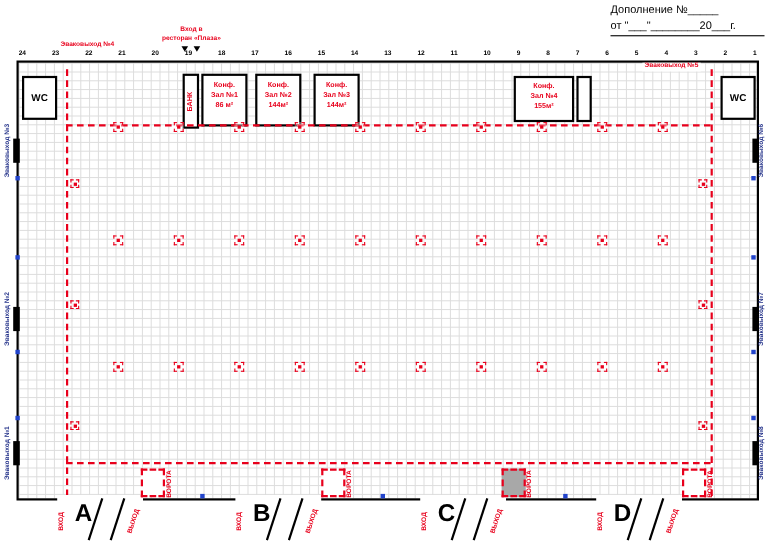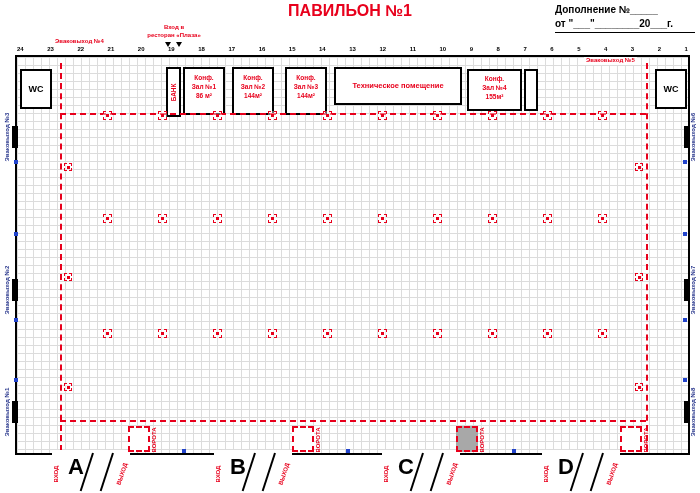--- a/index.html
+++ b/index.html
@@ -2,21 +2,21 @@
 <html><head>
 <meta charset="utf-8">
 <style>
   * { margin:0; padding:0; box-sizing:border-box; }
   body { background:#fff; }
   #canvas { position:relative; width:700px; height:493px; background:#fff;
             font-family:"Liberation Sans", sans-serif; overflow:hidden; }
   .title { position:absolute; top:2px; left:0; width:100%; text-align:center;
            font-size:16px; font-weight:bold; color:#e8001c; }
   .doc { position:absolute; top:3px; right:5px; width:140px; font-size:10px;
-         font-weight:bold; color:#000; line-height:1.35; border-bottom:1px solid #000; padding-bottom:2px; }
+         font-weight:normal; color:#000; line-height:1.35; border-bottom:1px solid #000; padding-bottom:2px; }
   .small-red { position:absolute; color:#e8001c; font-weight:bold; font-size:6px; line-height:1.25; }
   .colnums { position:absolute; left:17px; top:46px; width:671px; display:flex;
              justify-content:space-between; font-size:6px; font-weight:bold; color:#000; }
   .plan { position:absolute; left:15px; top:55px; width:675px; height:400px;
           border:2px solid #000;
           background-image:linear-gradient(to right,#dcdcdc 1px,transparent 1px),
                            linear-gradient(to bottom,#dcdcdc 1px,transparent 1px);
           background-size:8px 8px; }
   .room { position:absolute; background:#fff; border:2px solid #000; color:#e8001c;
           font-weight:bold; text-align:center; font-size:6.5px; line-height:1.35; }
@@ -38,21 +38,20 @@
   .diag { position:absolute; width:2px; height:40px; background:#000;
           transform-origin:top center; transform:rotate(18deg); }
   .letter { position:absolute; font-size:22px; font-weight:bold; color:#000; line-height:22px; }
   .blue { position:absolute; width:4px; height:4px; background:#2244cc; }
 </style>
 </head>
 <body>
 
 <div id="canvas">
 
-  <div class="title">ПАВИЛЬОН №1</div>
 
   <div class="doc">
     <div>Дополнение №_____</div>
     <div>от "___"________20___г.</div>
   </div>
 
   <div class="small-red" style="left:137px;top:24px;width:74px;text-align:center">
     <div>Вход в</div>
     <div>ресторан «Плаза»</div>
   </div>
@@ -110,23 +109,20 @@
       <div>Конф.</div>
       <div>Зал №2</div>
       <div>144м²</div>
     </div>
     <div class="room" style="left:268px;top:10px;width:42px;height:48px;padding-top:5px">
       <div>Конф.</div>
       <div>Зал №3</div>
       <div>144м²</div>
     </div>
 
-    <div class="room" style="left:317px;top:10px;width:128px;height:38px;display:flex;align-items:center;justify-content:center;font-size:7.5px;padding:0 8px">
-      <span>Техническое помещение</span>
-    </div>
 
     <div class="room" style="left:450px;top:12px;width:55px;height:42px;padding-top:4px">
       <div>Конф.</div>
       <div>Зал №4</div>
       <div>155м²</div>
     </div>
     <div class="room" style="left:507px;top:12px;width:14px;height:42px"></div>
 
     <div class="dash-v" style="left:43px;top:6px;height:388px"></div>
     <div class="dash-v" style="left:629px;top:6px;height:388px"></div>

